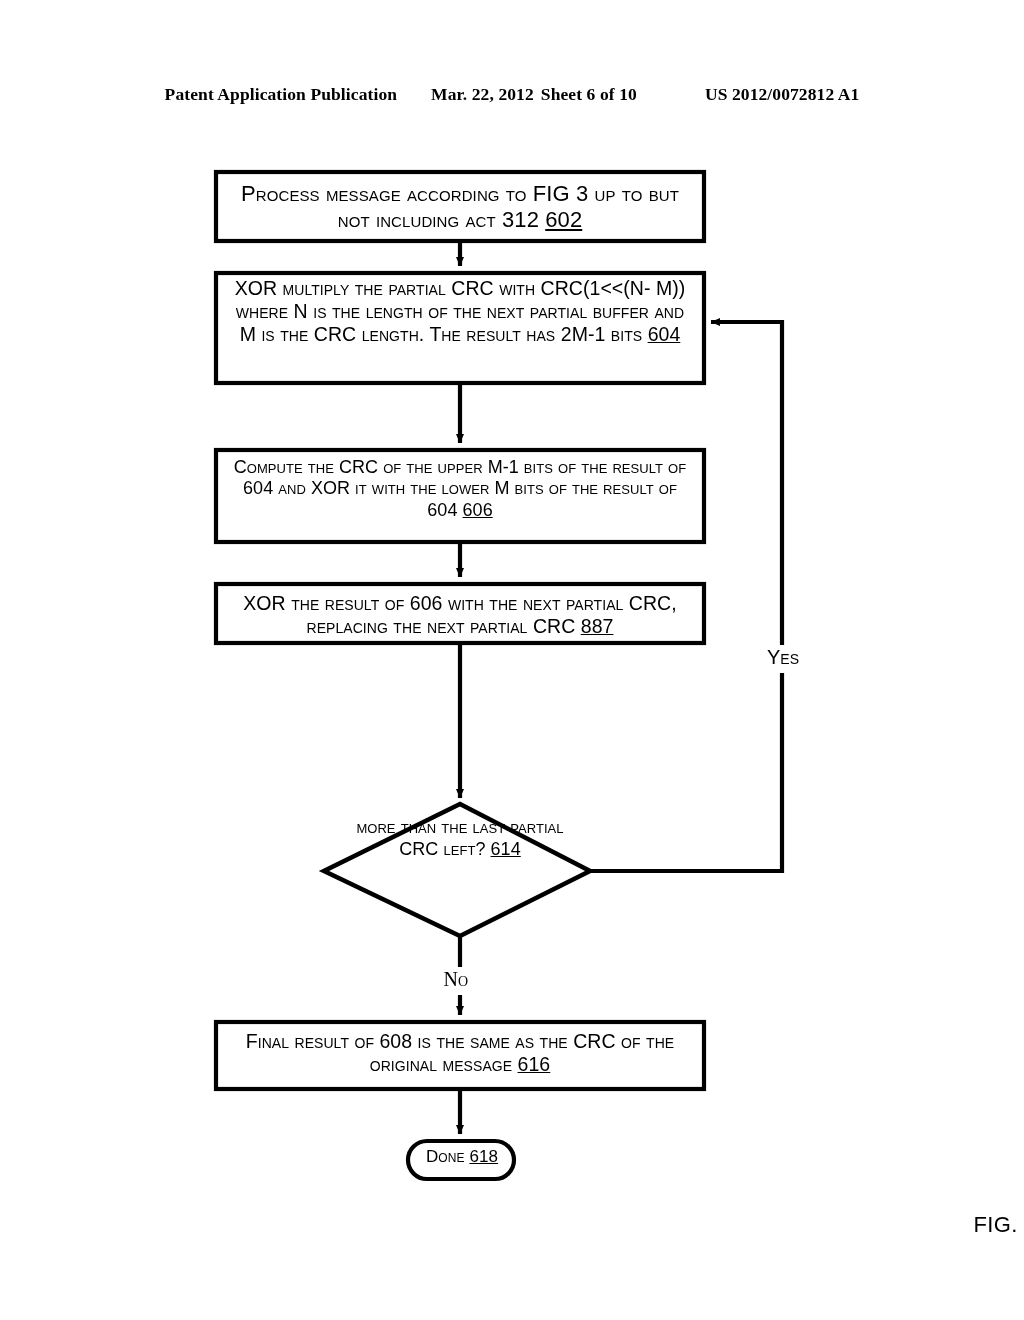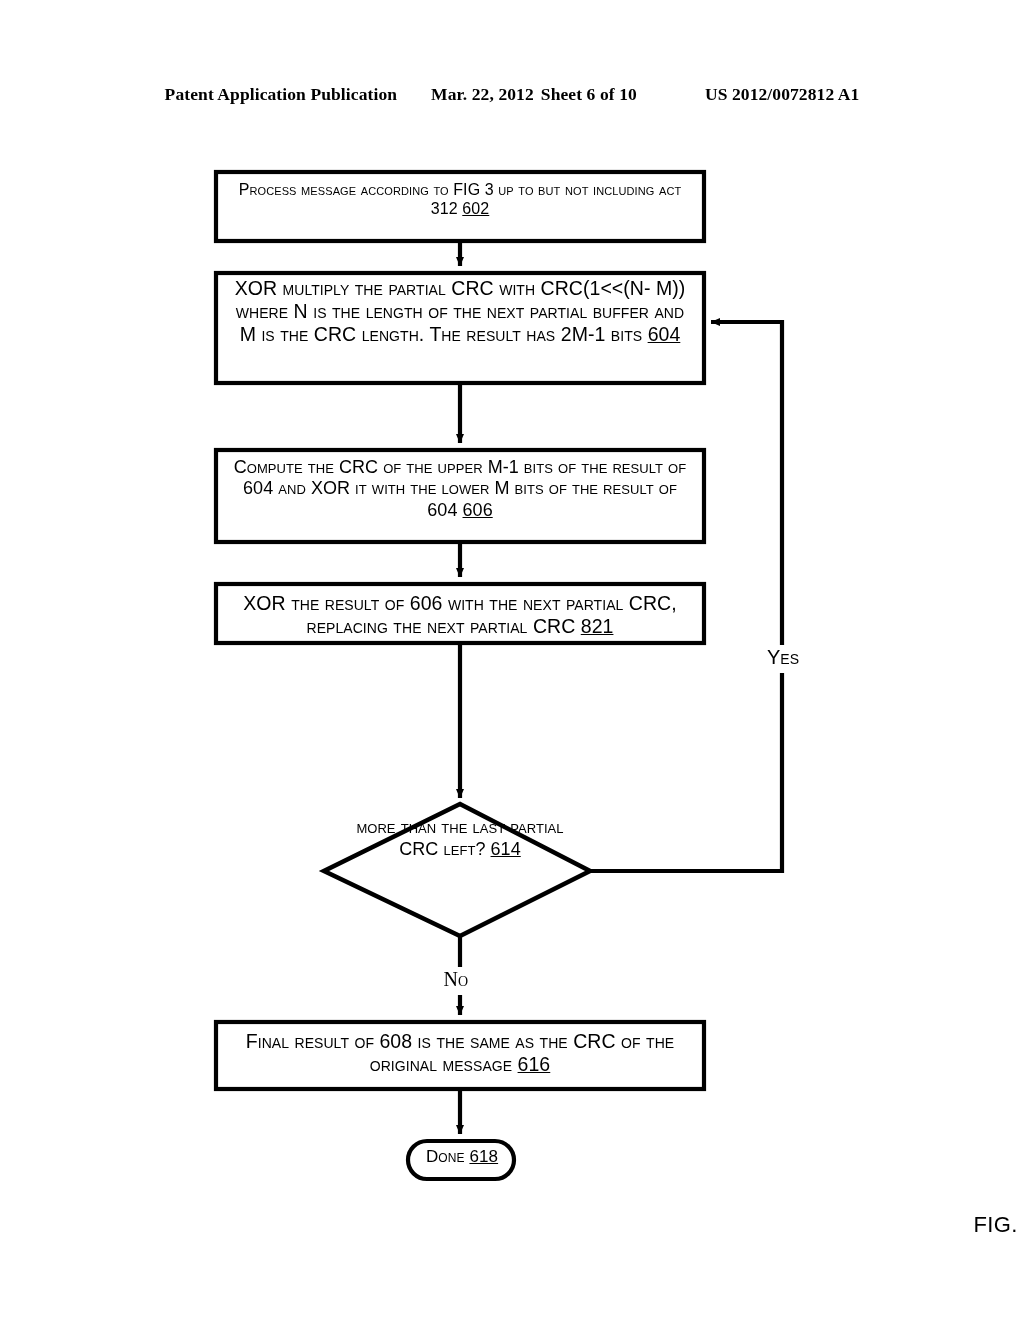--- a/index.html
+++ b/index.html
@@ -63,21 +63,21 @@
     font-family: "Liberation Sans", sans-serif;
     color: #000;
     white-space: normal;
     pointer-events: none;
   }
   .node-text .u { text-decoration: underline; }
 
   
   #t602 {
     left: 228px; top: 181px; width: 464px;
-    font-size: 16px; letter-spacing: 0.1px;
+    font-size: 22px; letter-spacing: 0.1px;
   }
   #t604 {
     left: 226px; top: 277px; width: 468px;
     font-size: 19.5px; letter-spacing: 0.05px; line-height: 1.19;
   }
   #t606 {
     left: 226px; top: 457px; width: 468px;
     font-size: 18px; letter-spacing: 0.05px; line-height: 1.19;
   }
   #t608 {
@@ -196,21 +196,21 @@
   </div>
 
   <div class="node-text" id="t606">
     <span>Compute the CRC of the upper M-1 bits of the</span>
     <span>result of 604 and XOR it with the lower M bits</span>
     <span>of the result of 604 </span><span class="u">606</span>
   </div>
 
   <div class="node-text" id="t608">
     <span>XOR the result of 606 with the next partial</span>
-    <span>CRC, replacing the next partial CRC </span><span class="u">821</span>
+    <span>CRC, replacing the next partial CRC </span><span class="u">887</span>
   </div>
 
   <div class="node-text" id="t614">
     <span>more than</span>
     <span>the last partial CRC</span>
     <span>left? </span><span class="u">614</span>
   </div>
 
   <div class="node-text" id="t616">
     <span>Final result of 608 is the same as the CRC of</span>

